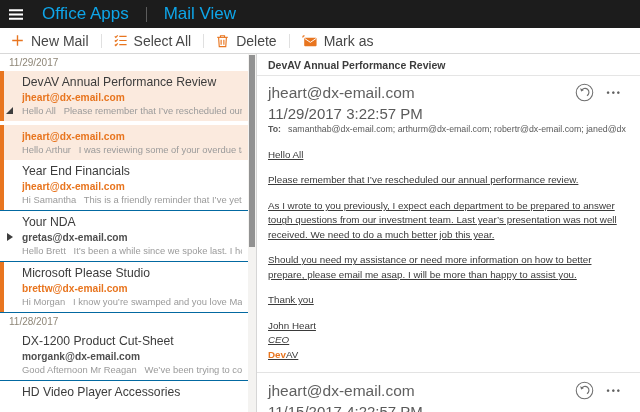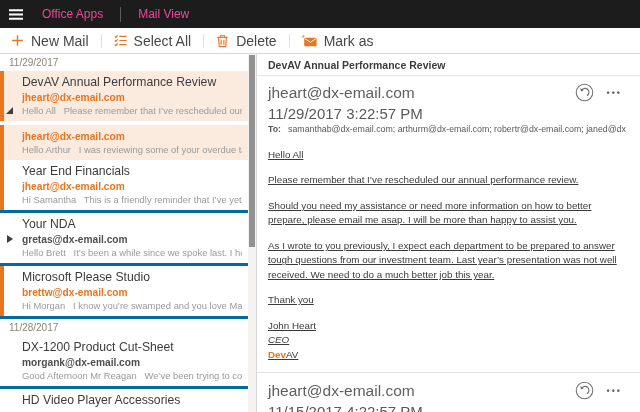--- a/index.html
+++ b/index.html
@@ -3,40 +3,40 @@
 <meta charset="utf-8">
 <style>
   * { box-sizing: border-box; margin: 0; padding: 0; }
   html,body { width:640px; height:412px; overflow:hidden; background:#fff;
               font-family:"Liberation Sans","DejaVu Sans",sans-serif; }
   .app { width:640px; height:412px; display:flex; flex-direction:column; background:#fff; }
 
   
   .topbar { flex:0 0 28px; background:#1c1c1c; display:flex; align-items:center; }
   .hamburger { margin:0 19px 0 9px; cursor:pointer; display:flex; }
-  .tb-title { color:#ec4899; font-size:12px; margin-right:17px; white-space:nowrap; }
+  .tb-title { color:#0ea5e9; font-size:17px; margin-right:17px; white-space:nowrap; }
   .tb-div { width:1px; height:15px; background:#5c5c5c; margin-right:17px; }
 
   
   .toolbar { flex:0 0 26px; display:flex; align-items:center; padding-left:9px;
              background:#fff; border-bottom:1px solid #d8d8d8; }
   .tb-btn { display:flex; align-items:center; gap:7px; border:none; background:none;
             font-family:inherit; font-size:14px; color:#474747; cursor:pointer; padding:0 2px; }
   .tb-sep { width:1px; height:14px; background:#e0e0e0; margin:0 10px; }
 
   
   .content { flex:1; display:flex; min-height:0;justify-content:center; }
 
   
   .mail-list { flex:0 0 256px; width:256px; position:relative; background:#fff; padding-right:8px; }
   .date-header { height:17px; line-height:17px; font-size:10px; color:#8e8677; padding-left:9px; }
   .mail-item { position:relative; padding:4px 6px 4px 22px; cursor:pointer; background:#fff; }
   .mail-item.selected { background:#fbeade; }
   .mail-item.gap-top { margin-top:4px; }
-  .mail-item.bordered { border-bottom:3px solid #0369a1; }
+  .mail-item.bordered { border-bottom:1px solid #0369a1; }
   .unread-bar { position:absolute; left:0; top:0; bottom:0; width:4px; background:#e8751f; }
   .subject { font-size:12.2px; line-height:15px; color:#3c3c3c; white-space:nowrap; overflow:hidden; }
   .sender { font-size:10.2px; line-height:13px; font-weight:bold; margin-top:1px;
             white-space:nowrap; overflow:hidden; }
   .sender.s-unread { color:#e8751f; }
   .sender.s-read { color:#4f4f4f; }
   .preview { font-size:9.4px; line-height:12px; color:#9a9a9a; margin-top:1px;
              white-space:pre; overflow:hidden; }
   .tri-expanded { position:absolute; left:6px; top:36px; width:0; height:0;
                   border-right:7px solid #3e3e3e; border-top:7px solid transparent; }
@@ -199,22 +199,22 @@
             </button>
           </span>
         </div>
         <div class="msg-date">11/29/2017 3:22:57 PM</div>
         <div class="msg-to">
           <span class="to-label">To:</span><span>samanthab@dx-email.com; arthurm@dx-email.com; robertr@dx-email.com; janed@dx-email.com</span>
         </div>
         <div class="msg-body">
           <p>Hello All</p>
           <p>Please remember that I’ve rescheduled our annual performance review.</p>
+          <p>As I wrote to you previously, I expect each department to be prepared to answer tough questions from our investment team. Last year’s presentation was not well received. We need to do a much better job this year.</p>
           <p>Should you need my assistance or need more information on how to better prepare, please email me asap. I will be more than happy to assist you.</p>
-          <p>As I wrote to you previously, I expect each department to be prepared to answer tough questions from our investment team. Last year’s presentation was not well received. We need to do a much better job this year.</p>
           <p>Thank you</p>
           <div class="sig">
             <div class="sig-line">John Heart</div>
             <div class="sig-line sig-role">CEO</div>
             <div class="sig-line"><span class="sig-brand-prefix">Dev</span><span>AV</span></div>
           </div>
         </div>
       </section>
 
       <section class="message second">

